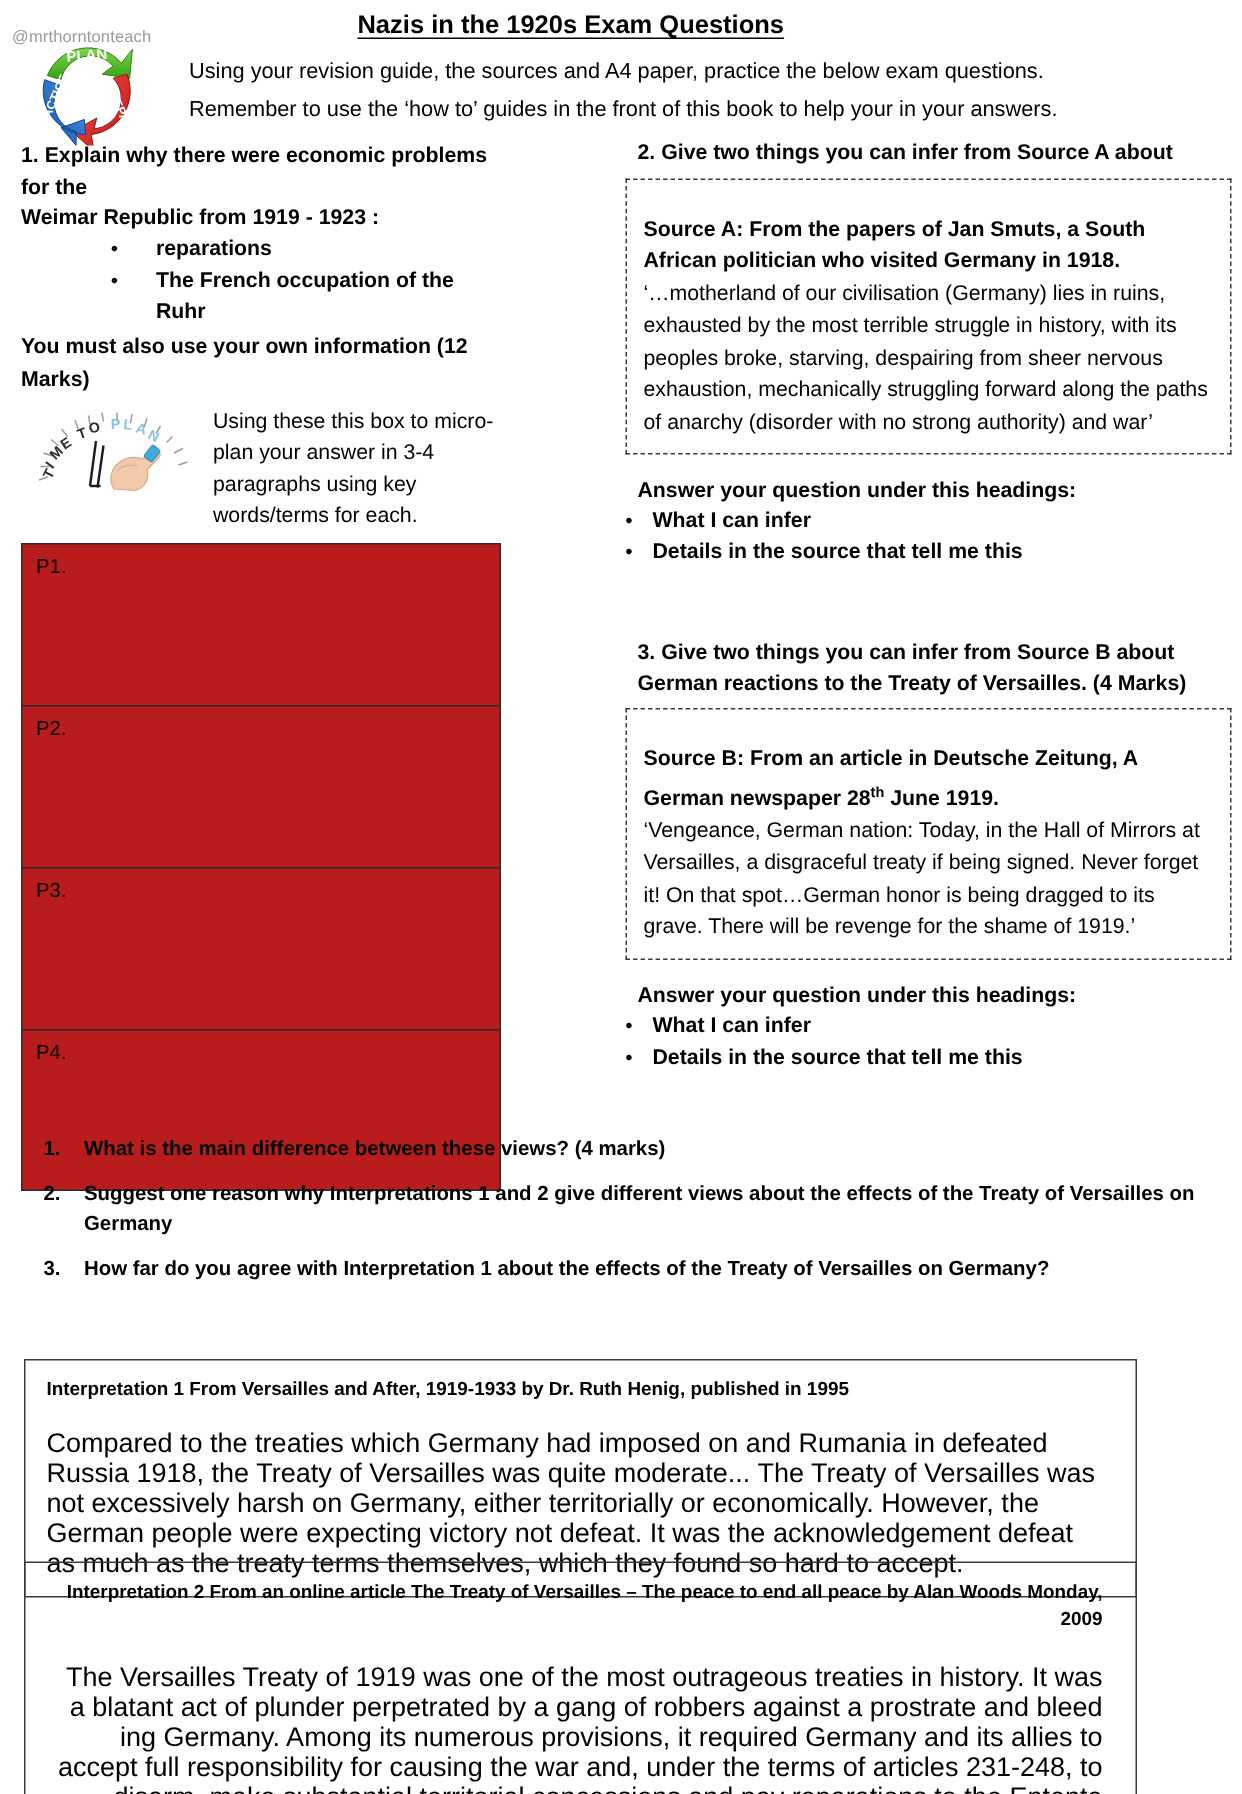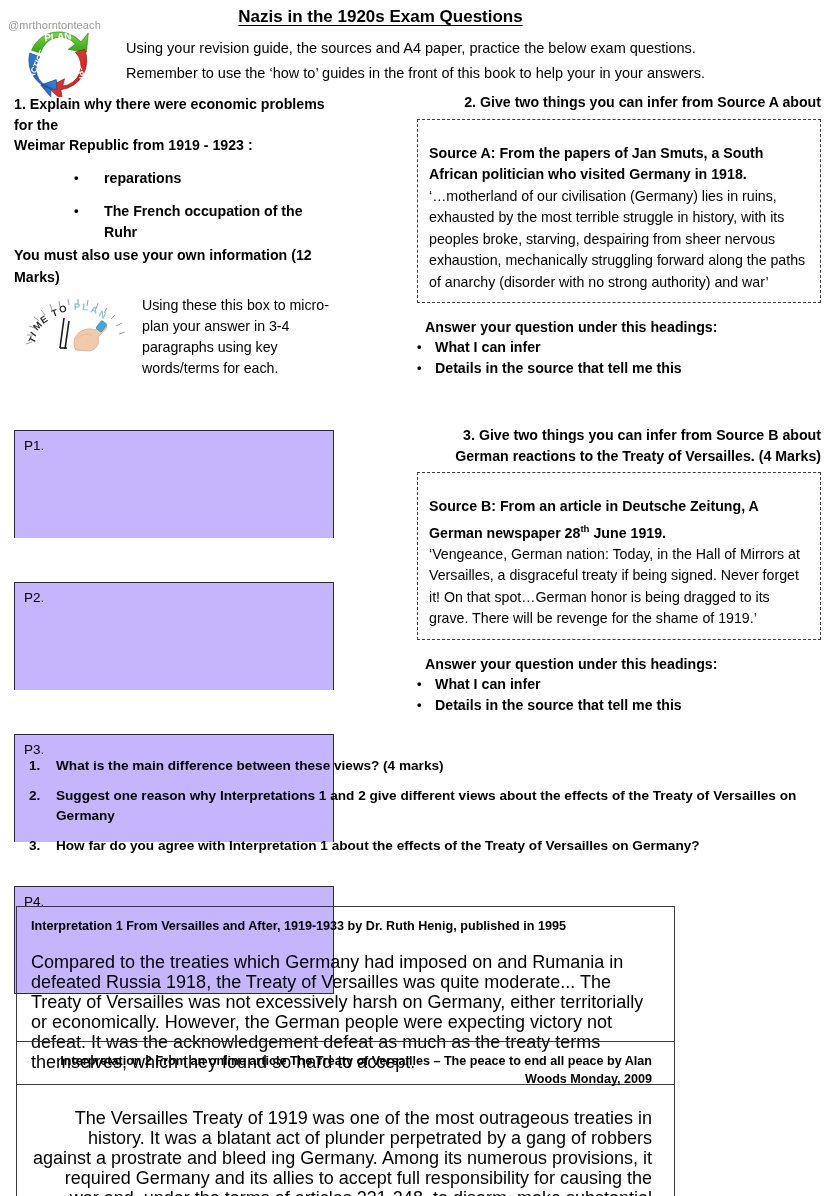--- a/index.html
+++ b/index.html
@@ -60,41 +60,41 @@
     position: absolute;
     left: 417px; top: 92px;
     width: 404px;
   }
 
   .q-head {
     font-size: 14.2px;
     font-weight: bold;
     line-height: 20.5px;
   }
-  .q-head.small-indent { padding-left: 8px; text-align: right; }
+  .q-head.small-indent { padding-left: 8px; }
 
   ul.bullets {
     margin: 0; padding: 0;
     list-style: none;
   }
   ul.bullets li {
     font-size: 14.2px;
     font-weight: bold;
     line-height: 21px;
     padding-left: 18px;
     position: relative;
   }
   ul.bullets li::before {
     content: "\2022";
     position: absolute;
     left: 0; top: -1px;
     font-size: 13px;
   }
 
-  ul.bullets.deep li { padding-left: 90px; margin-top: 12px; }
+  ul.bullets.deep li { padding-left: 90px; }
   ul.bullets.deep li::before { left: 60px; }
 
   .must-line {
     font-size: 14.2px;
     font-weight: bold;
     line-height: 22px;
     margin-top: 1px;
   }
 
   
@@ -116,22 +116,21 @@
     line-height: 21px;
   }
 
   
   .pbox {
     border: 1.3px solid #2b2b2b;
     border-bottom: none;
     height: 108px;
     padding: 7px 0 0 9px;
     font-size: 13.5px;
-    background: #c4b5fd;
-    margin-top: 44px;
+    background: #b91c1c;
   }
   .pbox:last-child { border-bottom: 1.3px solid #2b2b2b; }
 
   
   .source-box {
     border: 1.6px dashed #3a3a3a;
     padding: 7px 10px 9px 11px;
     font-size: 14.2px;
     line-height: 21.5px;
   }
@@ -175,21 +174,21 @@
   ol.study-qs li::before {
     content: counter(sq) ".";
     position: absolute;
     left: 3px; top: 0;
   }
 
   
   .interp {
     position: absolute;
     left: 16px;
-    width: 659px;
+    width: 742px;
     border: 1.3px solid #3a3a3a;
     padding: 10px 22px 12px 14px;
   }
   #interp1 { top: 906px; }
   #interp2 { top: 1041px; text-align: right; }
   .interp .i-title {
     font-size: 12.6px;
     font-weight: bold;
     line-height: 18px;
   }

